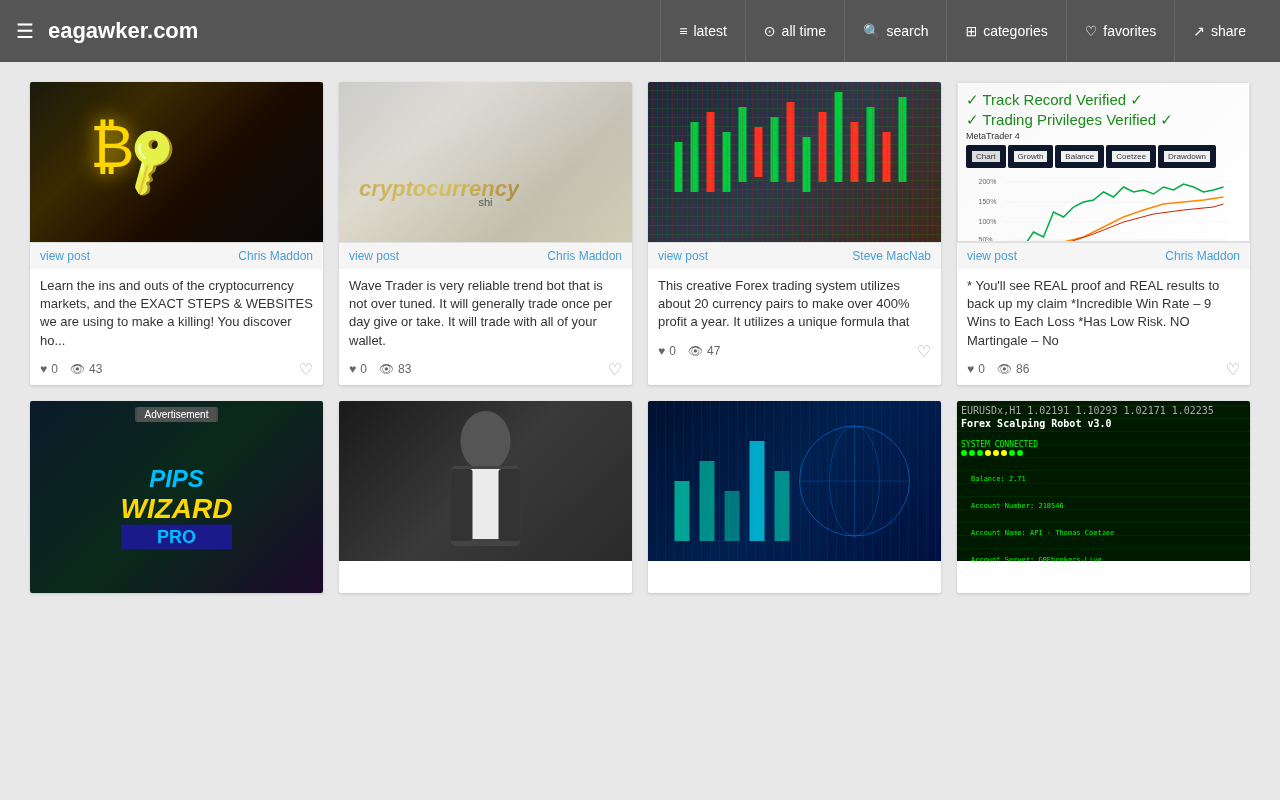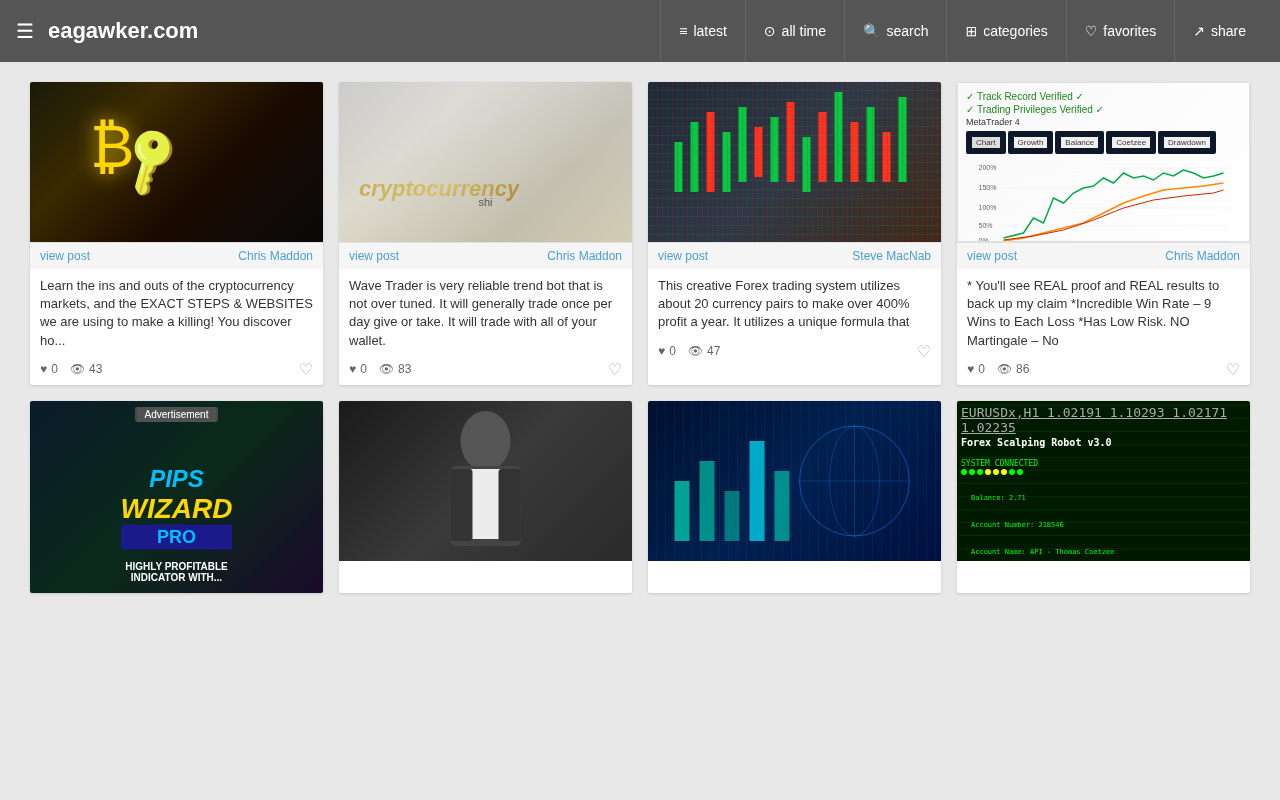--- a/index.html
+++ b/index.html
@@ -156,21 +156,21 @@
     }
 
     
     .chart-overlay {
       position: absolute;
       top: 0; left: 0; right: 0; bottom: 0;
       padding: 8px;
       font-size: 9px;
       color: #333;
     }
-    .chart-label { color: #1a8a1a; font-size: 10px; margin-bottom: 2px; }
+    .chart-label { color: #1a8a1a; font-size: 15px; margin-bottom: 2px; }
     .chart-tabs {
       display: flex;
       gap: 2px;
       margin: 4px 0;
     }
     .chart-tab {
       background: #f0f0f0;
       border: 6px solid #0f172a;
       padding: 1px 4px;
       font-size: 8px;
@@ -496,23 +496,20 @@
   <div class="grid" style="margin-top:16px;">
 
     <div class="card">
       <div class="card-image img-pips" style="height:192px;position:relative;">
         <div style="position:absolute;top:6px;left:50%;transform:translateX(-50%);background:rgba(80,80,80,0.85);color:#fff;font-size:10px;padding:2px 10px;white-space:nowrap;border-radius:2px;">Advertisement</div>
         <div class="pips-text" style="margin-top:10px;">
           <span class="pips-line1">PIPS</span>
           <span class="pips-line2">WIZARD</span>
           <span class="pips-line3">PRO</span>
         </div>
-        <div class="pips-subtitle">
-          HIGHLY PROFITABLE<br>INDICATOR WITH...
-        </div>
       </div>
     </div>
 
     <div class="card">
       <div class="card-image img-man" style="height:160px;">
         <svg width="100%" height="100%" viewBox="0 0 280 160">
 
           <ellipse cx="140" cy="40" rx="25" ry="30" fill="#555"></ellipse>
           <rect x="105" y="65" width="70" height="80" rx="5" fill="#444"></rect>
 
@@ -538,21 +535,21 @@
           <ellipse cx="200" cy="80" rx="25" ry="55" fill="none" stroke="#0088ff" stroke-width="0.8" opacity="0.4"></ellipse>
           <line x1="145" y1="80" x2="255" y2="80" stroke="#0088ff" stroke-width="0.8" opacity="0.3"></line>
           <line x1="200" y1="25" x2="200" y2="135" stroke="#0088ff" stroke-width="0.8" opacity="0.3"></line>
         </svg>
       </div>
     </div>
 
     <div class="card">
       <div class="card-image img-robot" style="height:160px;">
         <div class="robot-overlay">
-          <div style="font-size:13px;color:#aaa;margin-bottom:2px;text-decoration:underline;">EURUSDx,H1 1.02191 1.10293 1.02171 1.02235</div>
+          <div style="font-size:10px;color:#aaa;margin-bottom:2px;">EURUSDx,H1 1.02191 1.10293 1.02171 1.02235</div>
           <div class="robot-title">Forex Scalping Robot v3.0</div>
           <div class="robot-status">SYSTEM CONNECTED</div>
           <div class="robot-dots">
             <span class="dot green"></span>
             <span class="dot green"></span>
             <span class="dot green"></span>
             <span class="dot"></span>
             <span class="dot"></span>
             <span class="dot"></span>
             <span class="dot green"></span>

